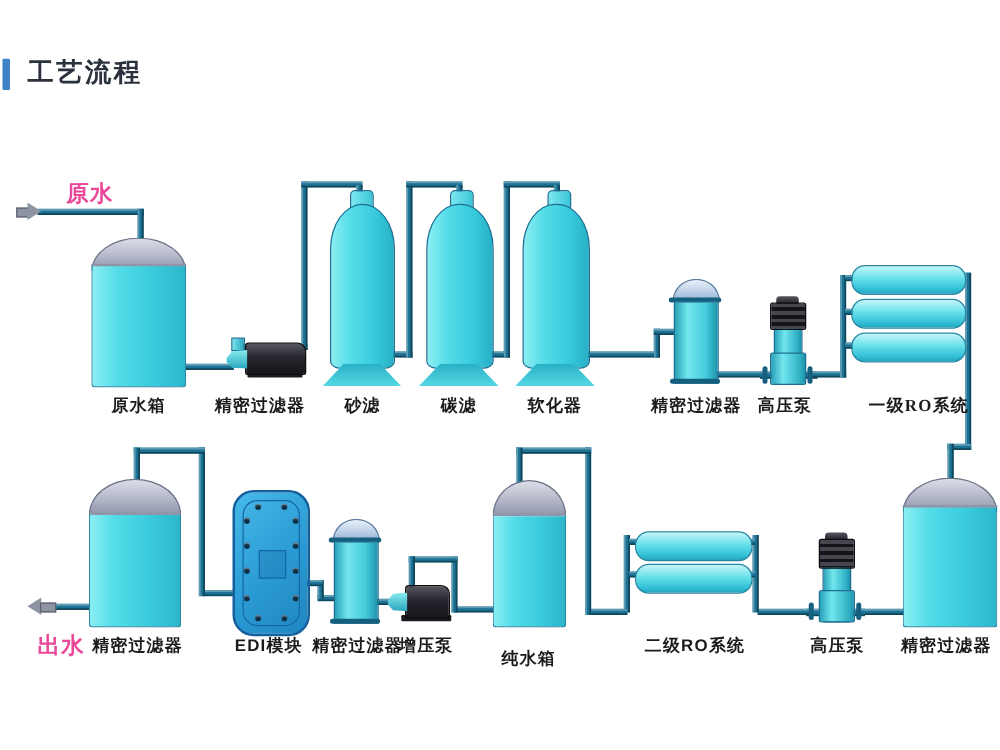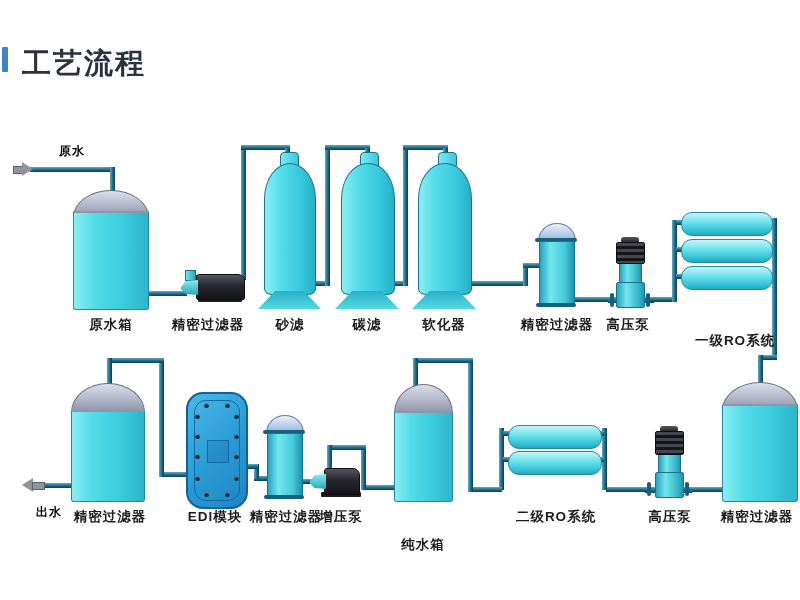--- a/index.html
+++ b/index.html
@@ -5,21 +5,21 @@
   html,body{margin:0;padding:0;}
   body{
     width:800px;height:600px;background:#ffffff;overflow:hidden;
     font-family:"Liberation Sans","DejaVu Sans",sans-serif;
     position:relative;
   }
   #stage{position:absolute;left:0;top:0;width:800px;height:600px;}
 
   
   .title-bar{position:absolute;left:2px;top:47px;width:6px;height:25px;background:var(--accent,#3e83c5);border-radius:1px;}
-  .page-title{position:absolute;left:22px;top:44px;font-size:29px;font-weight:700;color:#2b323e;letter-spacing:2px;}
+  .page-title{position:absolute;left:22px;top:44px;font-size:21px;font-weight:700;color:#2b323e;letter-spacing:2px;}
 
   
   .pipe{position:absolute;background:var(--pipe,#1b7294);}
   .pipe.h{box-shadow:inset 0 1.5px 0 rgba(255,255,255,.30),inset 0 -1.5px 0 rgba(0,0,0,.38);}
   .pipe.v{box-shadow:inset 1.5px 0 0 rgba(255,255,255,.30),inset -1.5px 0 0 rgba(0,0,0,.38);}
 
   
   .tank{position:absolute;}
   .tank-dome{position:absolute;left:0;right:0;top:0;
     border-radius:50% 50% 0 0 / 100% 100% 0 0;
@@ -86,21 +86,21 @@
   
   .arrow-shaft{position:absolute;background:#8e94a2;border:1px solid #5c6270;}
   .arrow-head{position:absolute;width:0;height:0;border-top:7px solid transparent;border-bottom:7px solid transparent;}
   .arrow-head.right{border-left:11px solid #8e94a2;}
   .arrow-head.left{border-right:11px solid #8e94a2;}
 
   
   .eq-label{position:absolute;transform:translateX(-50%);
     font-size:13.5px;font-weight:700;color:#1b1b1b;white-space:nowrap;letter-spacing:1px;}
   .flow-label{position:absolute;transform:translateX(-50%);
-    font-size:12px;font-weight:700;color:#000000;white-space:nowrap;letter-spacing:1px;}
+    font-size:18px;font-weight:700;color:#ec4899;white-space:nowrap;letter-spacing:1px;}
 </style>
 </head>
 <body>
 
 <div id="stage">
 
   <div class="title-bar"></div>
   <div class="page-title">工艺流程</div>
 
   <div class="pipe h" style="left:30px;top:167px;width:85px;height:5px;"></div>
@@ -234,21 +234,21 @@
     <div class="pump-cap" style="left:621px;top:237px;width:18px;height:7px;"></div>
     <div class="pump-motor" style="left:616px;top:242px;width:27px;height:20px;"></div>
   </div>
   <div class="eq-label" style="left:628px;top:316px;">高压泵</div>
 
   <div>
     <div class="ro-cyl" style="left:681px;top:212px;width:90px;height:22px;"></div>
     <div class="ro-cyl" style="left:681px;top:239px;width:90px;height:22px;"></div>
     <div class="ro-cyl" style="left:681px;top:266px;width:90px;height:22px;"></div>
   </div>
-  <div class="eq-label" style="left:735px;top:332px;">一级RO系统</div>
+  <div class="eq-label" style="left:735px;top:316px;font-family:Liberation Serif, serif;">一级RO系统</div>
 
   <div class="tank" style="left:722px;top:382px;width:76px;height:120px;">
     <div class="tank-dome" style="height:27px;"></div>
     <div class="tank-body" style="height:95px;"></div>
   </div>
   <div class="eq-label" style="left:757px;top:508px;">精密过滤器</div>
 
   <div>
     <div class="flange-bar" style="left:647px;top:482px;width:4px;height:14px;"></div>
     <div class="flange-bar" style="left:685px;top:482px;width:4px;height:14px;"></div>
@@ -262,21 +262,21 @@
   <div>
     <div class="ro-cyl" style="left:508px;top:425px;width:92px;height:22px;"></div>
     <div class="ro-cyl" style="left:508px;top:451px;width:92px;height:22px;"></div>
   </div>
   <div class="eq-label" style="left:556px;top:508px;">二级RO系统</div>
 
   <div class="tank" style="left:394px;top:384px;width:59px;height:118px;">
     <div class="tank-dome" style="height:28px;"></div>
     <div class="tank-body" style="height:88px;"></div>
   </div>
-  <div class="eq-label" style="left:423px;top:536px;">纯水箱</div>
+  <div class="eq-label" style="left:423px;top:518px;">纯水箱</div>
 
   <div>
     <div class="hpump-base" style="left:321px;top:492px;width:40px;height:5px;"></div>
     <div class="hpump-body" style="left:324px;top:468px;width:34px;height:25px;"></div>
     <div class="hpump-cone" style="left:310px;top:474px;width:16px;height:15px;"></div>
   </div>
   <div class="eq-label" style="left:341px;top:508px;">增压泵</div>
 
   <div>
     <div class="filter-dome" style="left:266px;top:415px;width:36px;height:17px;"></div>

